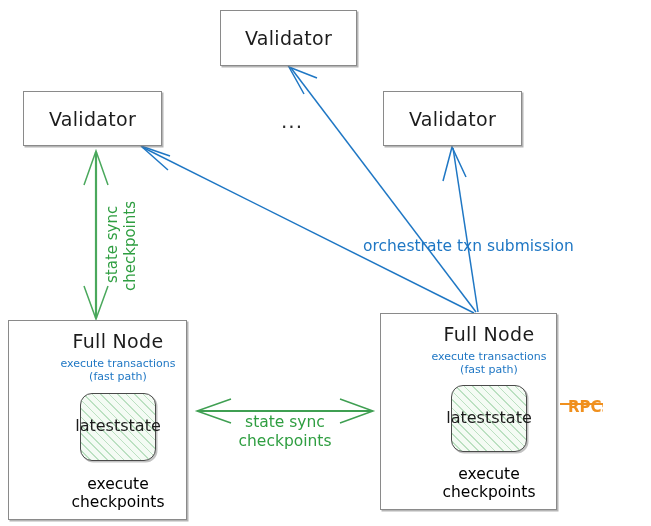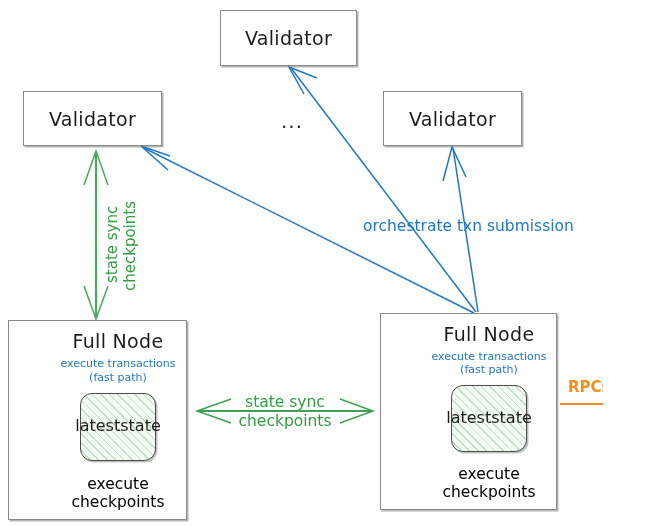--- a/index.html
+++ b/index.html
@@ -37,21 +37,21 @@
     justify-content: center;
   }
   .validator-label {
     font-size: 19px;
     color: #1c1c1c;
     letter-spacing: 0.3px;
   }
   .fullnode-box {
     padding-top: 9px;
     padding-bottom: 8px;
-    justify-content: center;
+    justify-content: flex-start;
     padding-left: 41px;
   }
   .fullnode-title {
     font-size: 19px;
     color: #1c1c1c;
     letter-spacing: 0.3px;
     margin-bottom: 5px;
   }
   .fullnode-blue {
     font-size: 11px;
@@ -83,20 +83,21 @@
     justify-content: center;
     font-size: 16px;
     color: #1c1c1c;
     line-height: 1.18;
   }
   .edge-label {
     position: absolute;
     color: #2f9e41;
     font-size: 15.5px;
     white-space: nowrap;
+    margin-top: 20px;
   }
   .edge-label.blue { color: #1f77c4; }
   .edge-label.orange { color: #f0901e; font-weight: bold; font-size: 15px; }
   .edge-label.green-center { text-align: center; line-height: 1.25; }
   .vert-label {
     position: absolute;
     color: #2f9e41;
     font-size: 15px;
     white-space: nowrap;
     transform: rotate(-90deg);

